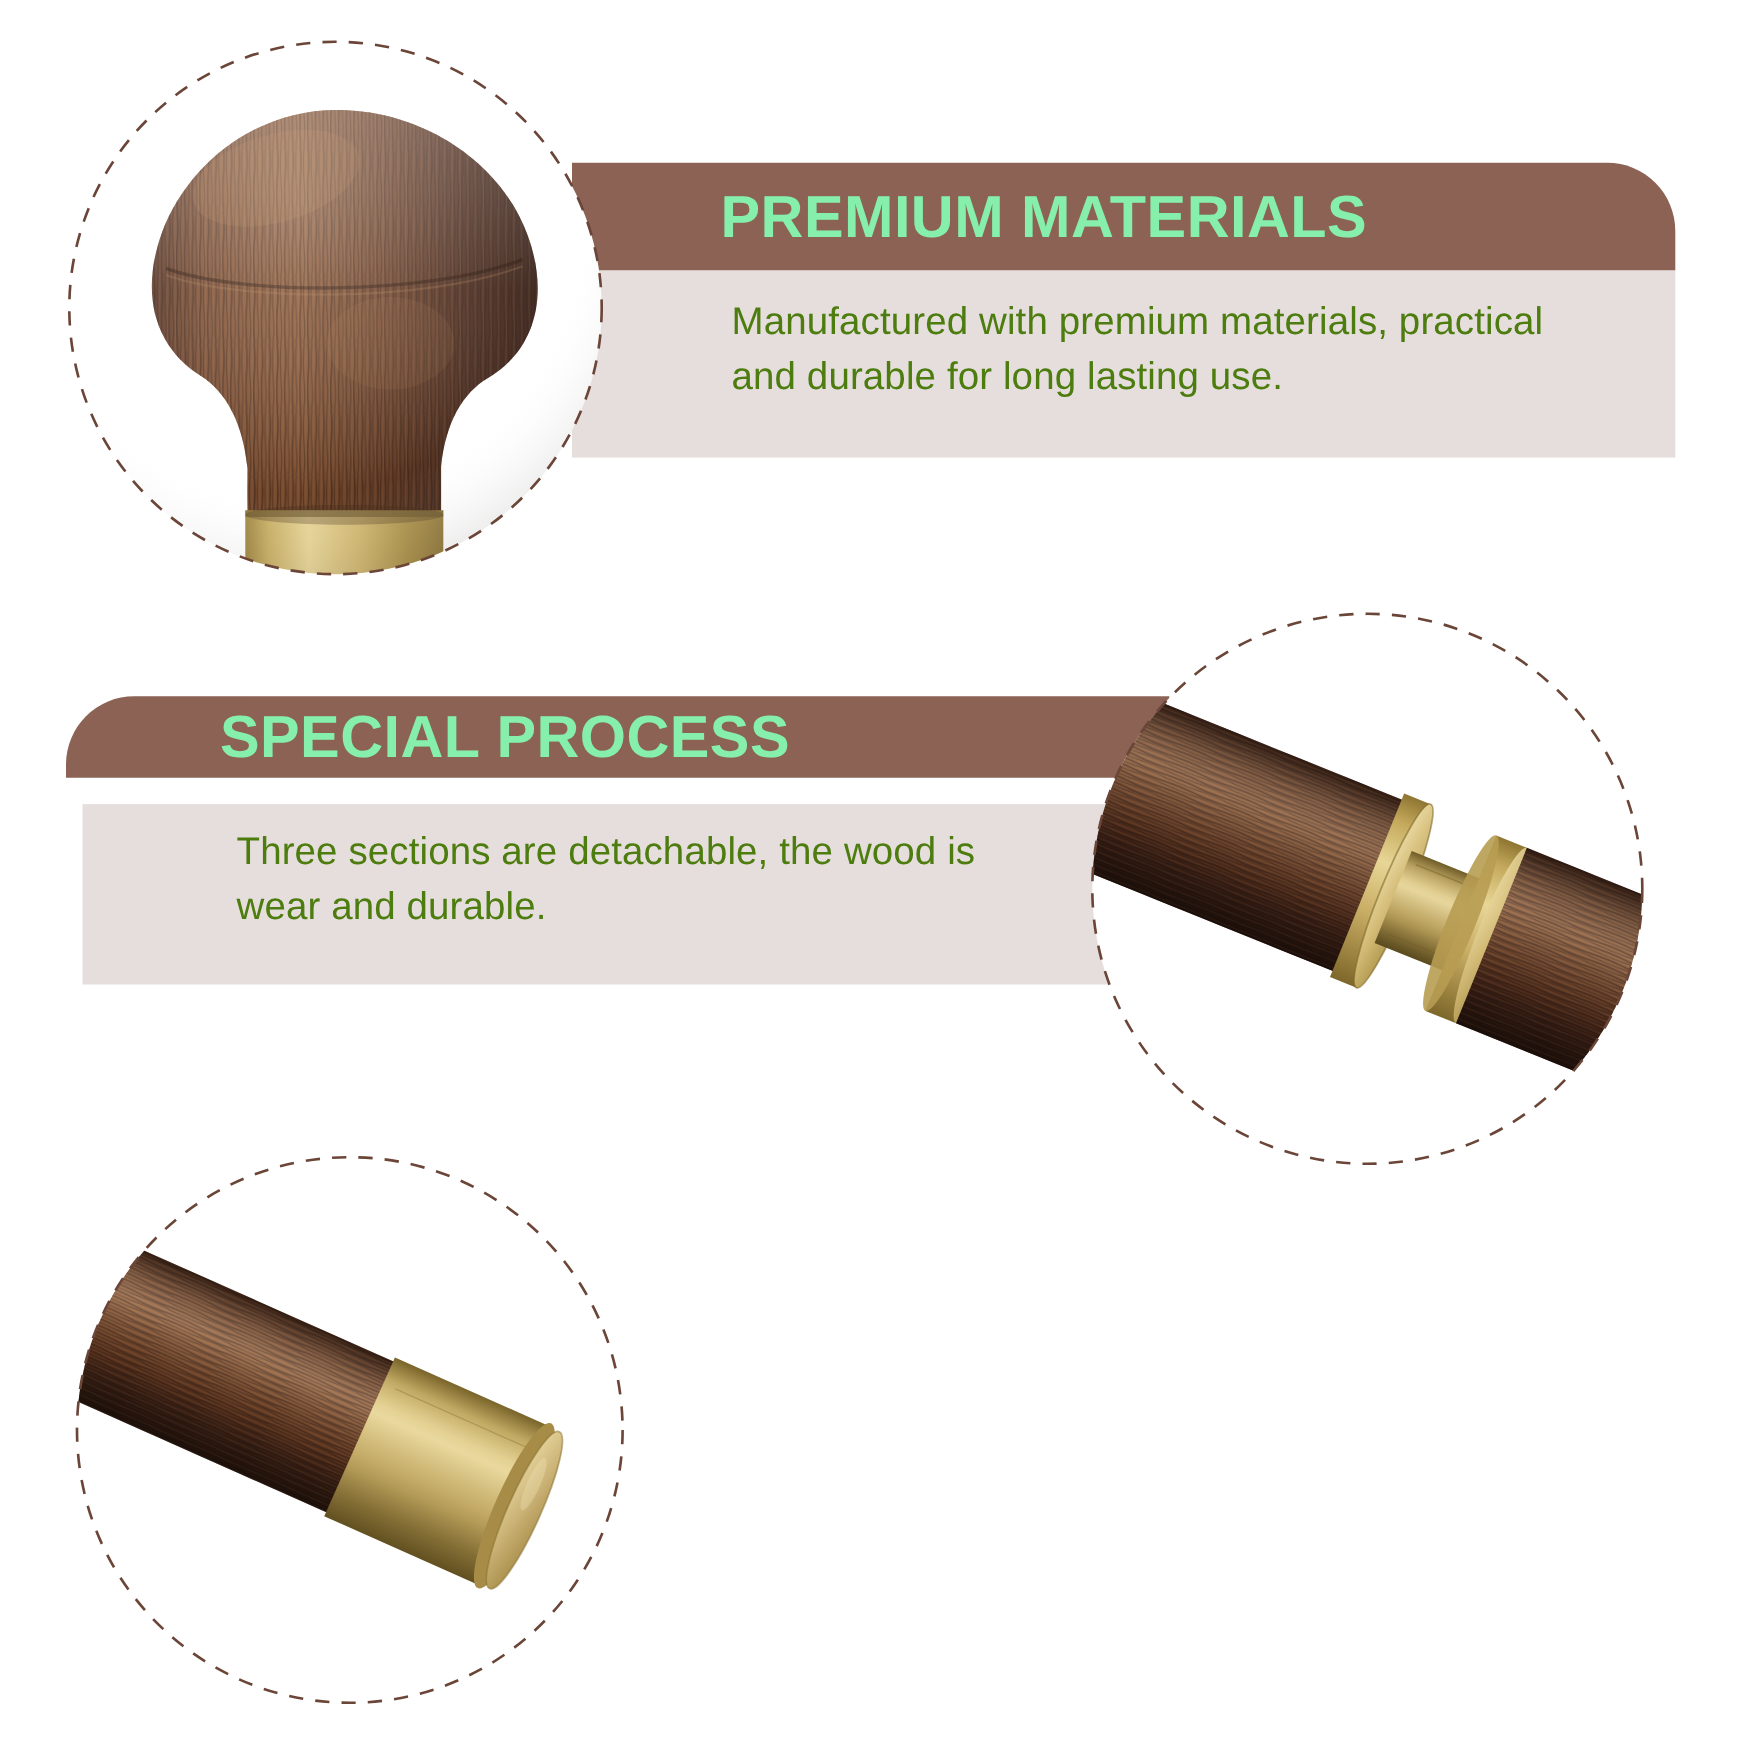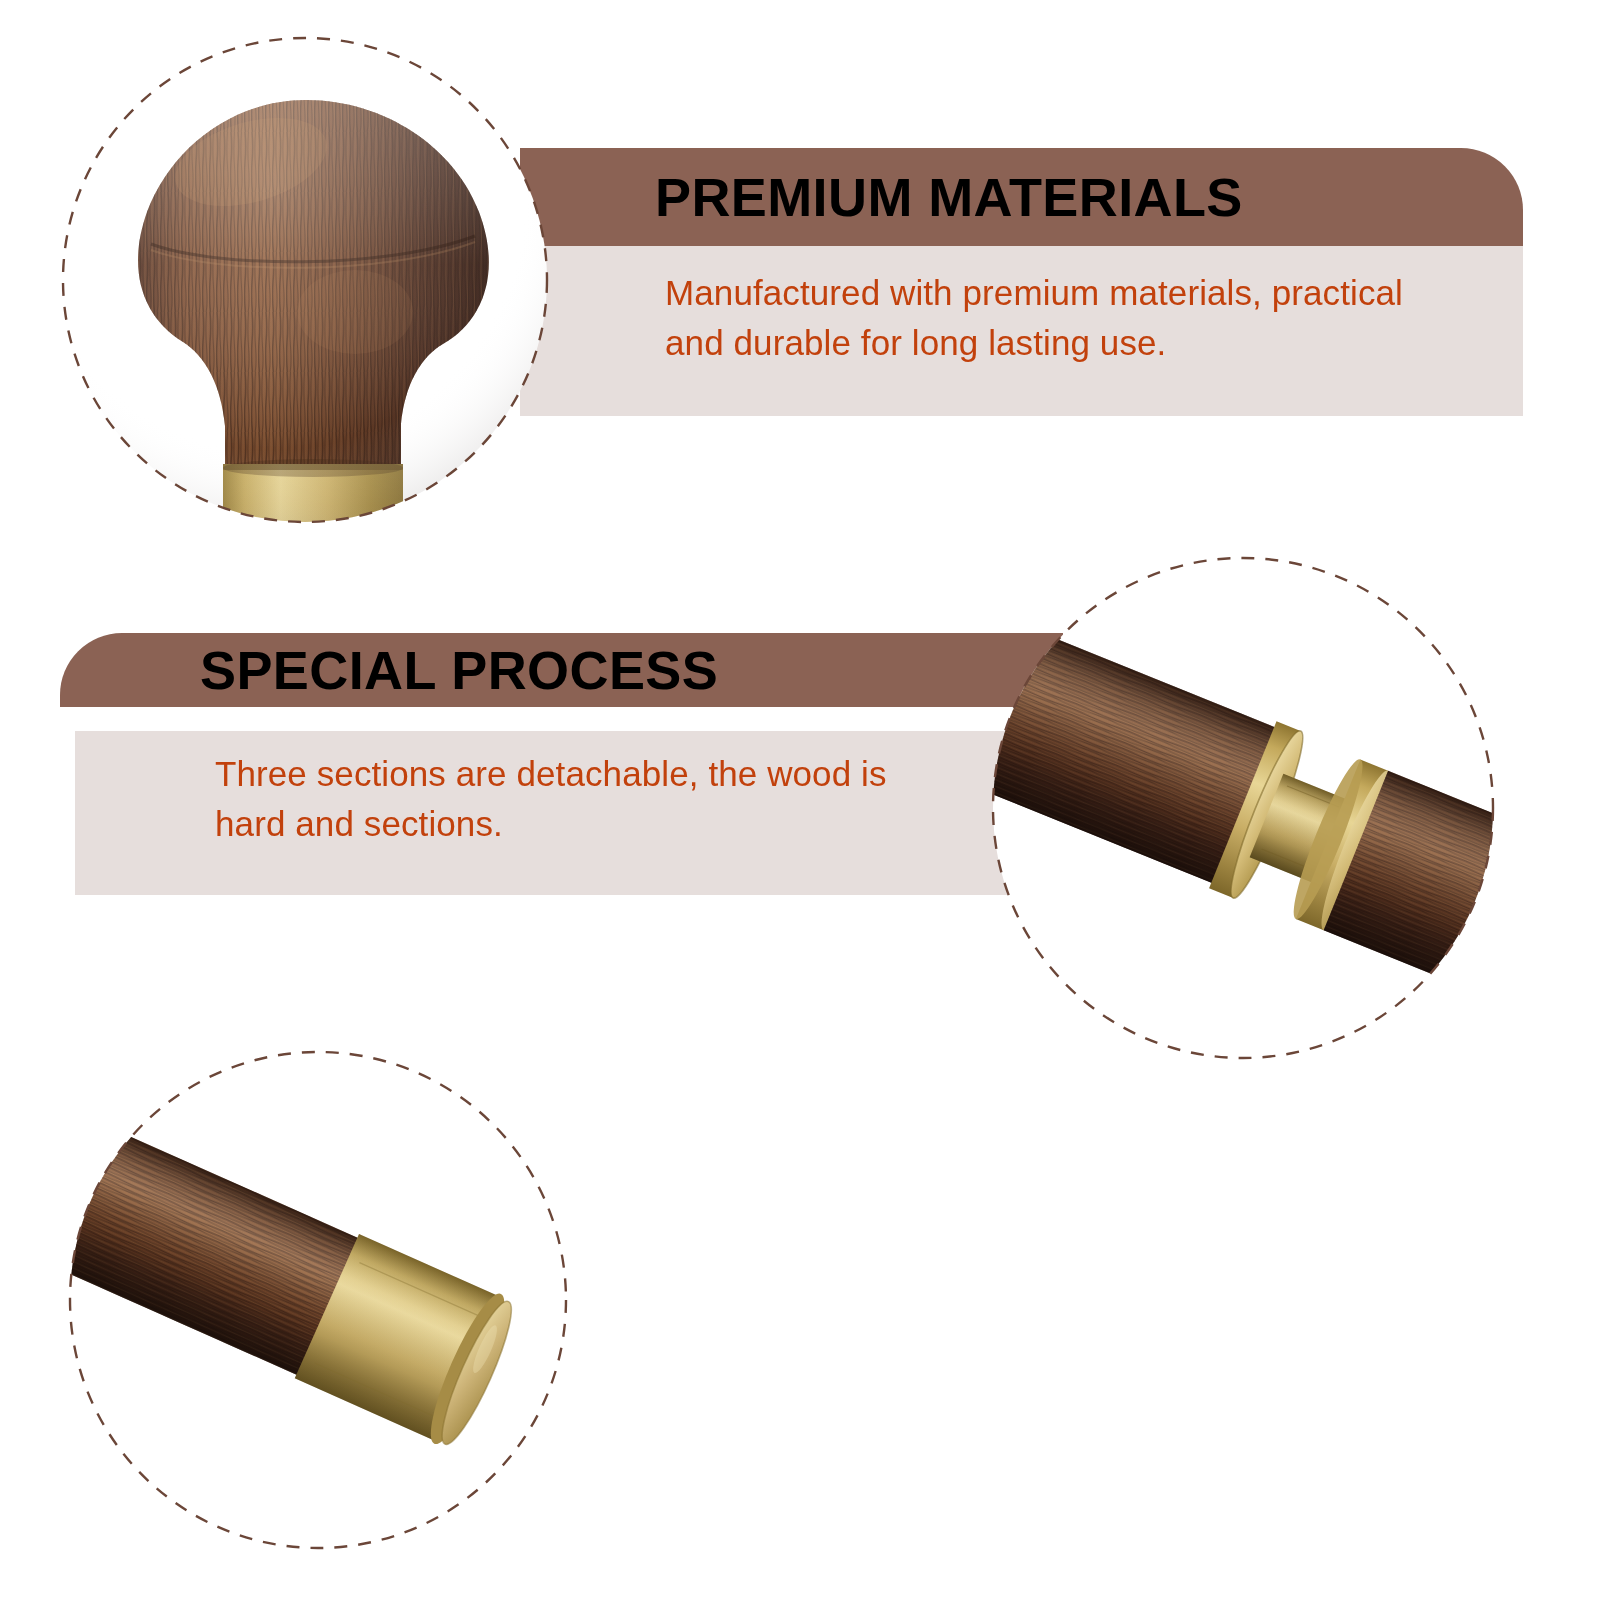--- a/index.html
+++ b/index.html
@@ -26,33 +26,33 @@
   .banner {
     position: absolute;
     background: #8b6254;
     display: flex;
     align-items: center;
     overflow: hidden;
   }
   .banner-title {
     font-size: 54px;
     font-weight: bold;
-    color: #000000;
+    color: #86efac;
     letter-spacing: 0.4px;
     white-space: nowrap;
     line-height: 1;
   }
   .body-panel {
     position: absolute;
     background: #e6dedc;
     overflow: hidden;
   }
   .body-text {
     position: absolute;
-    color: #c2410c;
+    color: #4d7c0f;
     font-size: 35px;
     line-height: 1.42;
     white-space: pre-line;
     letter-spacing: 0.1px;
   }
 
   
   #block1 { left: 0px; top: 0px; width: 1600px; height: 430px; }
   #block1 .banner {
     left: 520px; top: 148px; width: 1003px; height: 98px;
@@ -204,21 +204,21 @@
       <circle cx="250" cy="268" r="242" fill="none" stroke="#6b4638" stroke-width="2.4" stroke-dasharray="13 11" stroke-linecap="butt"></circle>
     </svg>
   </div>
 
   <div class="feature-block" id="block2">
     <div class="banner">
       <div class="banner-title">SPECIAL PROCESS</div>
     </div>
     <div class="body-panel">
       <div class="body-text">Three sections are detachable, the wood is
-hard and sections.</div>
+wear and durable.</div>
     </div>
   </div>
 
   <div class="photo-wrap" style="left:975px; top:540px;">
     <svg width="540" height="540" viewBox="0 0 540 540" role="img">
       <defs>
         <clipPath id="clipJoint">
           <circle cx="268" cy="268" r="250"></circle>
         </clipPath>
         <linearGradient id="shaftWood2" x1="0" y1="0" x2="0" y2="1">

